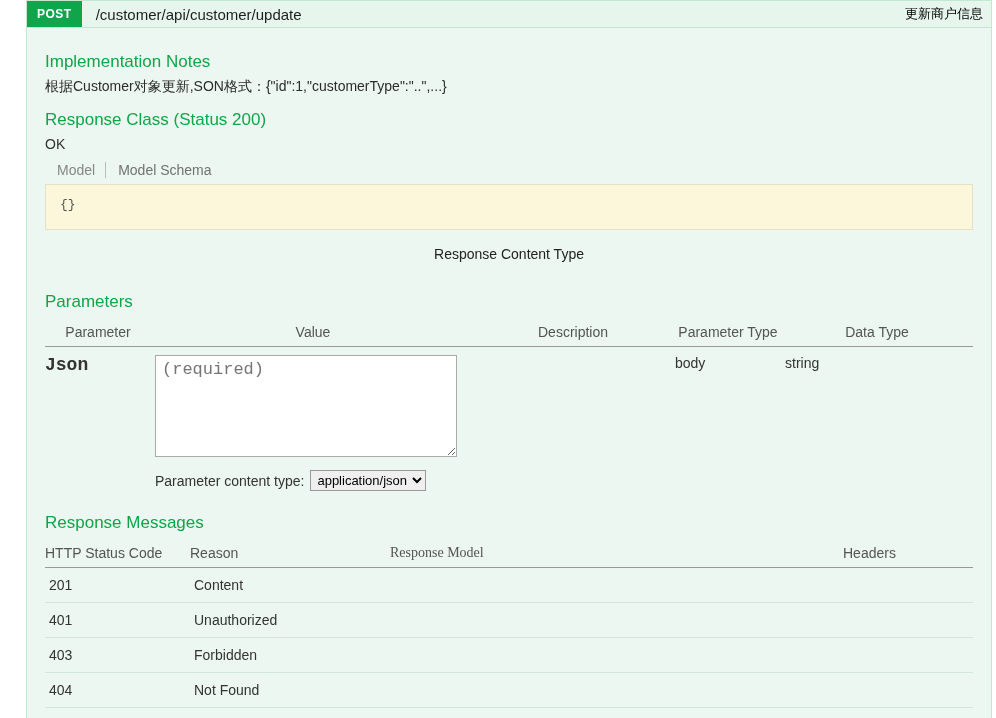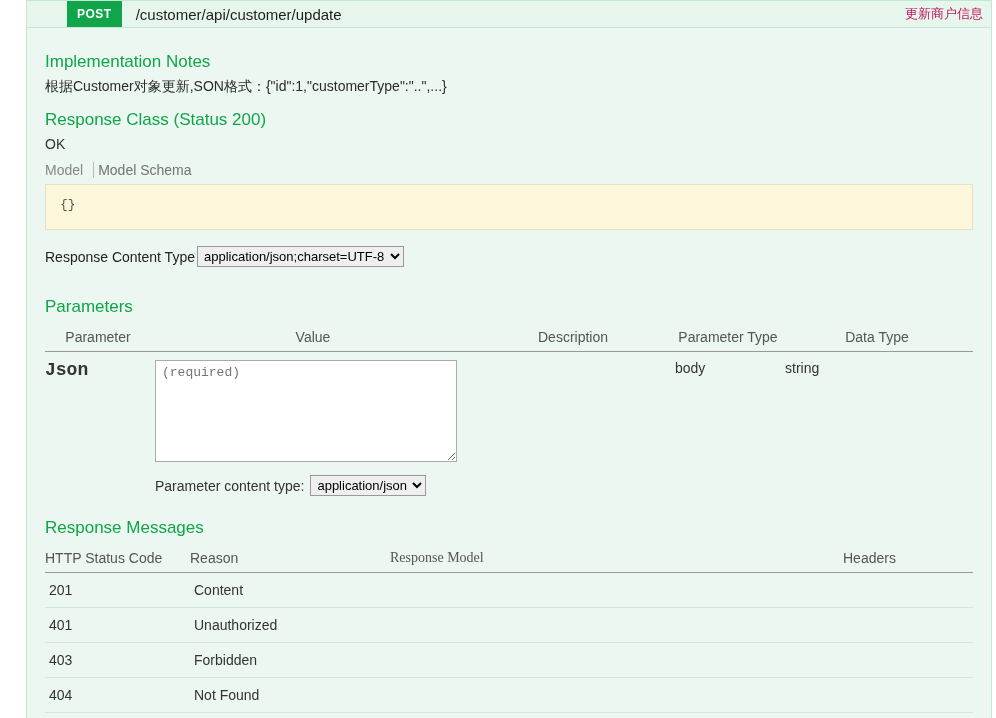--- a/index.html
+++ b/index.html
@@ -16,41 +16,40 @@
   }
   .op-header {
     display: flex;
     align-items: center;
     border: 1px solid #c3e8d1;
     background: #e7f6ec;
     height: 28px;
     position: relative;
     margin-left: 26px;
     margin-right: 4px;
-    padding-left: 40px;
   }
   .method-badge {
     background: #10a54a;
     color: #fff;
     font-weight: bold;
     font-size: 12px;
     padding: 6px 10px;
     letter-spacing: 0.5px;
     display: inline-flex;
     align-items: center;
     height: 100%;
   }
   .endpoint-path {
     padding-left: 14px;
     font-size: 15px;
     color: #1e1e1e;
     flex: 1;
   }
   .op-summary {
-    color: #be185d;
+    color: #000000;
     font-size: 13px;
     padding-right: 8px;
   }
   .op-body {
     background: #ebf7f0;
     border: 1px solid #c3e8d1;
     border-top: none;
     padding: 10px 18px 16px 18px;
     margin-left: 26px;
     margin-right: 4px;
@@ -65,22 +64,22 @@
     color: #2c2c2c;
     font-size: 14px;
     margin: 2px 0 4px 0;
   }
   .ok-text {
     color: #333;
     margin: 2px 0 10px 0;
   }
   .tabs {
     display: flex;
-    gap: 4px;
-    margin: 8px 0 6px 0;
+    gap: 12px;
+    margin: 8px 0 6px 12px;
     color: #555;
   }
   .tab {
     cursor: pointer;
     color: #888;
     border-right: 1px solid #bbb;
     padding-right: 10px;
   }
   .tab.active {
     color: #737373;
@@ -91,25 +90,26 @@
     border: 1px solid #e5e0c6;
     padding: 12px 14px;
     font-family: "Courier New", monospace;
     font-size: 13px;
     color: #555;
     min-height: 46px;
   }
   .row-line {
     display: flex;
     align-items: center;
-    gap: 2px;
+    gap: 14px;
     margin-top: 16px;
     margin-bottom: 30px;
     font-size: 14px;
     color: #222;
+    flex-direction: column;
   }
   select {
     font-size: 13px;
     padding: 1px 2px;
     border: 1px solid #999;
     background: #efefef;
   }
   table.params {
     width: 100%;
     border-collapse: collapse;
@@ -130,21 +130,21 @@
   .col-param { width: 110px; }
   .col-value { width: 320px; }
   .col-desc  { width: 200px; margin-left: 44px; }
   .col-ptype { width: 110px; }
   .col-dtype { width: auto; }
   textarea.paraminput {
     width: 302px;
     height: 102px;
     resize: both;
     font-family: "Courier New", monospace;
-    font-size: 13px;
+    font-size: 17px;
     border: 1px solid #aaa;
     padding: 4px 6px;
     color: #888;
   }
   .pct-row {
     display: flex;
     align-items: center;
     gap: 6px;
     margin-top: 10px;
     font-size: 14px;
@@ -206,23 +206,20 @@
 
     <div class="tabs">
       <span class="tab">Model</span>
       <span class="tab active">Model Schema</span>
     </div>
 
     <div class="schema-box">{}</div>
 
     <div class="row-line">
       <span>Response Content Type</span>
-      <select>
-        <option>application/json;charset=UTF-8</option>
-      </select>
     </div>
 
     <h4 class="section">Parameters</h4>
 
     <table class="params">
       <thead>
         <tr>
           <th class="col-param">Parameter</th>
           <th class="col-value">Value</th>
           <th class="col-desc">Description</th>

